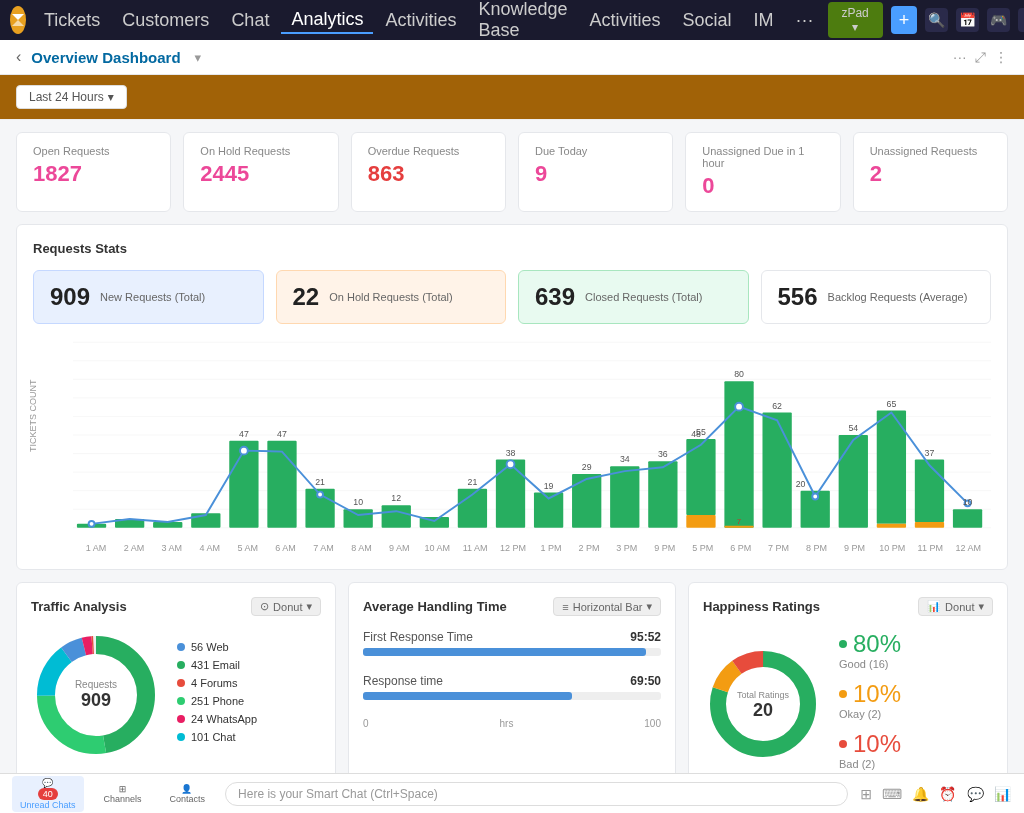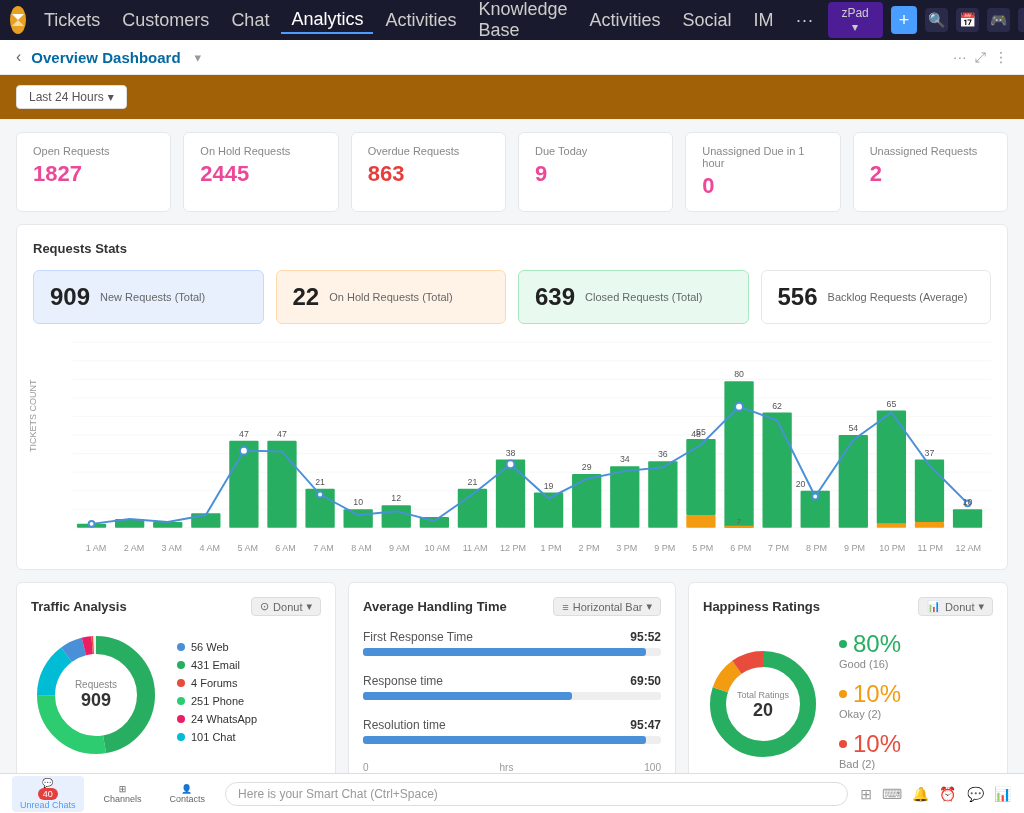--- a/index.html
+++ b/index.html
@@ -5,21 +5,21 @@
     * { box-sizing: border-box; margin: 0; padding: 0; }
     body { font-family: -apple-system, BlinkMacSystemFont, 'Segoe UI', sans-serif; background: #f5f6f8; font-size: 13px; color: #333; overflow: hidden; }
 
     
     .topnav { display: flex; align-items: center; background: #1a1a2e; height: 40px; padding: 0 10px; gap: 2px; }
     .topnav-logo { width: 28px; height: 28px; background: #e8a020; border-radius: 50%; display: flex; align-items: center; justify-content: center; color: white; font-weight: bold; font-size: 14px; margin-right: 6px; }
     .topnav-item { color: #ccc; padding: 0 10px; height: 28px; display: flex; align-items: center; font-size: 18px; cursor: pointer; }
     .topnav-item.active { color: white; border-bottom: 2px solid #4a9eff; }
     .topnav-spacer { flex: 1; }
     .topnav-right { display: flex; align-items: center; gap: 8px; }
-    .topnav-btn { background: #4c1d95; color: #ccc; border: none; padding: 4px 10px; border-radius: 4px; cursor: pointer; font-size: 12px; display: flex; align-items: center; gap: 4px; }
+    .topnav-btn { background: #4d7c0f; color: #ccc; border: none; padding: 4px 10px; border-radius: 4px; cursor: pointer; font-size: 12px; display: flex; align-items: center; gap: 4px; }
     .topnav-icon { width: 24px; height: 24px; background: #2a2a4a; border-radius: 4px; display: flex; align-items: center; justify-content: center; color: #aaa; cursor: pointer; font-size: 14px; }
     .topnav-add { background: #4a9eff; color: white; border: none; width: 28px; height: 28px; border-radius: 4px; cursor: pointer; font-size: 18px; display: flex; align-items: center; justify-content: center; }
     .avatar { width: 28px; height: 28px; border-radius: 50%; background: #6c6; display: flex; align-items: center; justify-content: center; color: white; font-size: 12px; }
 
     
     .content { height: calc(100vh - 40px - 40px); overflow-y: auto; }
 
     
     .subheader { background: white; border-bottom: 1px solid #e5e7eb; padding: 8px 16px; display: flex; align-items: center; gap: 10px; }
     .back-btn { cursor: pointer; color: #666; font-size: 16px; }
@@ -423,29 +423,20 @@
       </div>
       <div class="hbar-item">
         <div class="hbar-header">
           <span class="hbar-label">Response time</span>
           <span class="hbar-val">69:50</span>
         </div>
         <div class="hbar-track">
           <div class="hbar-fill" style="width:70%;"></div>
         </div>
       </div>
-      <div class="hbar-item">
-        <div class="hbar-header">
-          <span class="hbar-label">Resolution time</span>
-          <span class="hbar-val">95:47</span>
-        </div>
-        <div class="hbar-track">
-          <div class="hbar-fill" style="width:95%;"></div>
-        </div>
-      </div>
       <div class="hbar-axis">
         <span>0</span>
         <span>hrs</span>
         <span>100</span>
       </div>
     </div>
 
     <div class="panel panel-happiness">
       <div class="panel-header">
         <span class="panel-title">Happiness Ratings</span>

